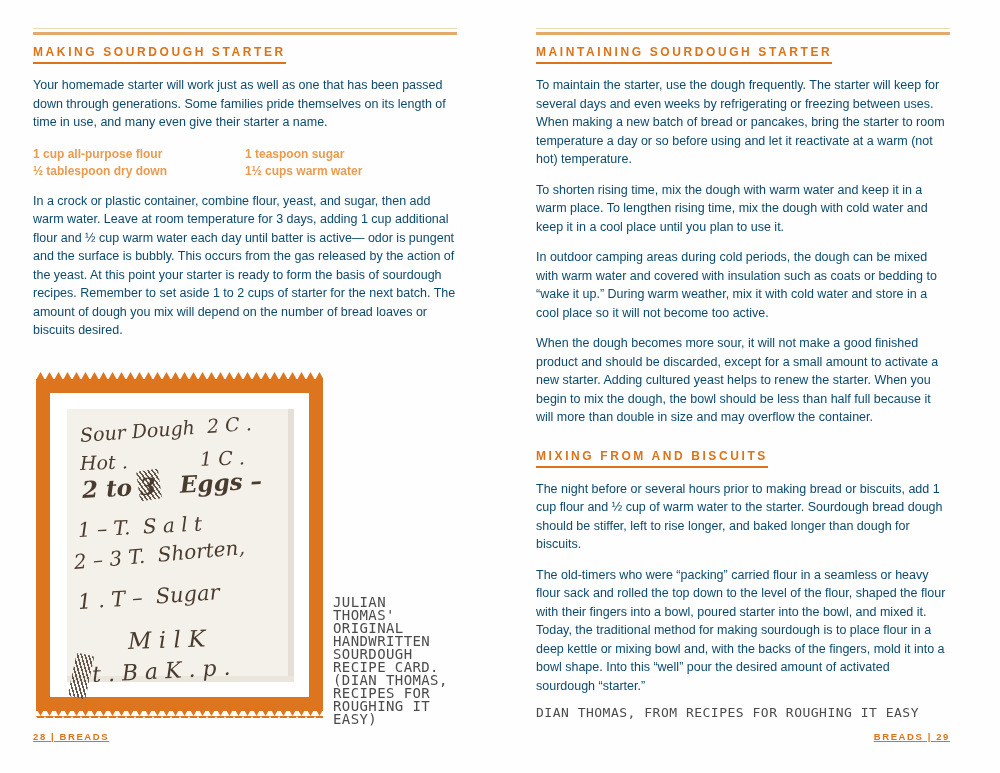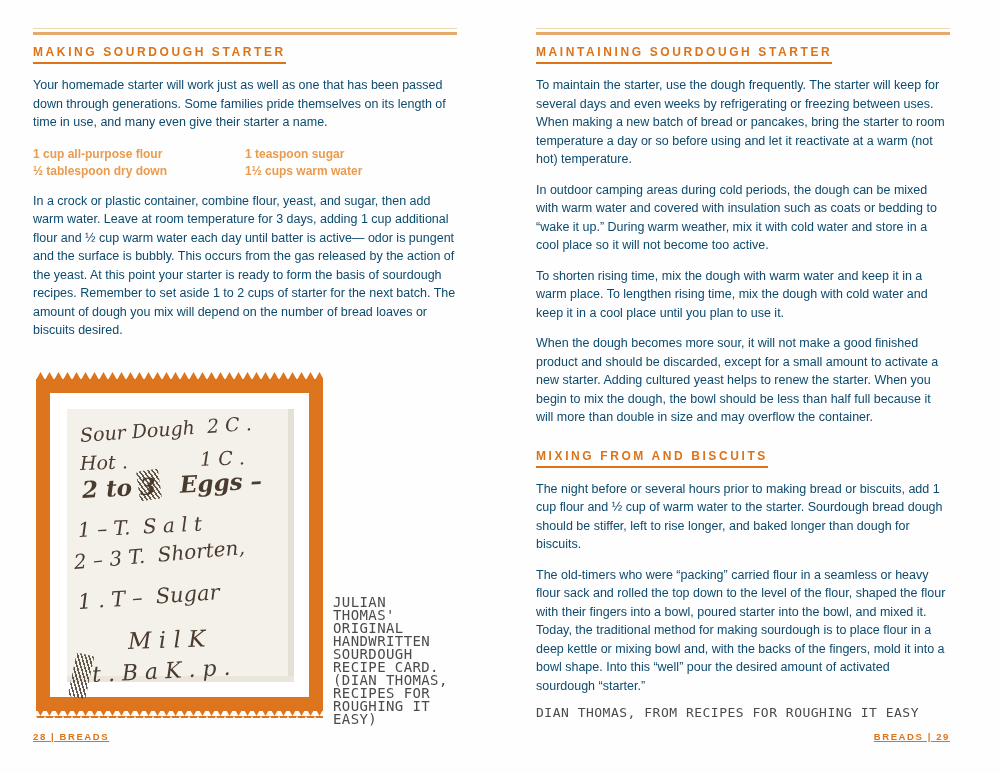--- a/index.html
+++ b/index.html
@@ -113,22 +113,22 @@
 
     <div class="folio">28 | BREADS</div>
   </div>
 
   <div class="page page-right">
     <div class="top-rule"></div>
     <div>
       <h1 class="section-heading">MAINTAINING SOURDOUGH STARTER</h1>
     </div>
     <p class="body">To maintain the starter, use the dough frequently. The starter will keep for several days and even weeks by refrigerating or freezing between uses. When making a new batch of bread or pancakes, bring the starter to room temperature a day or so before using and let it reactivate at a warm (not hot) temperature.</p>
+    <p class="body">To shorten rising time, mix the dough with warm water and keep it in a warm place. To lengthen rising time, mix the dough with cold water and keep it in a cool place until you plan to use it.</p>
     <p class="body">In outdoor camping areas during cold periods, the dough can be mixed with warm water and covered with insulation such as coats or bedding to “wake it up.” During warm weather, mix it with cold water and store in a cool place so it will not become too active.</p>
-    <p class="body">To shorten rising time, mix the dough with warm water and keep it in a warm place. To lengthen rising time, mix the dough with cold water and keep it in a cool place until you plan to use it.</p>
     <p class="body">When the dough becomes more sour, it will not make a good finished product and should be discarded, except for a small amount to activate a new starter. Adding cultured yeast helps to renew the starter. When you begin to mix the dough, the bowl should be less than half full because it will more than double in size and may overflow the container.</p>
 
     <div style="margin-top:12px;">
       <h1 class="section-heading">MIXING FROM AND BISCUITS</h1>
     </div>
     <p class="body">The night before or several hours prior to making bread or biscuits, add 1 cup flour and ½ cup of warm water to the starter. Sourdough bread dough should be stiffer, left to rise longer, and baked longer than dough for biscuits.</p>
     <p class="body">The old-timers who were “packing” carried flour in a seamless or heavy flour sack and rolled the top down to the level of the flour, shaped the flour with their fingers into a bowl, poured starter into the bowl, and mixed it. Today, the traditional method for making sourdough is to place flour in a deep kettle or mixing bowl and, with the backs of the fingers, mold it into a bowl shape. Into this “well” pour the desired amount of activated sourdough “starter.”</p>
 
     <div class="attribution">DIAN THOMAS, FROM RECIPES FOR ROUGHING IT EASY</div>
 

